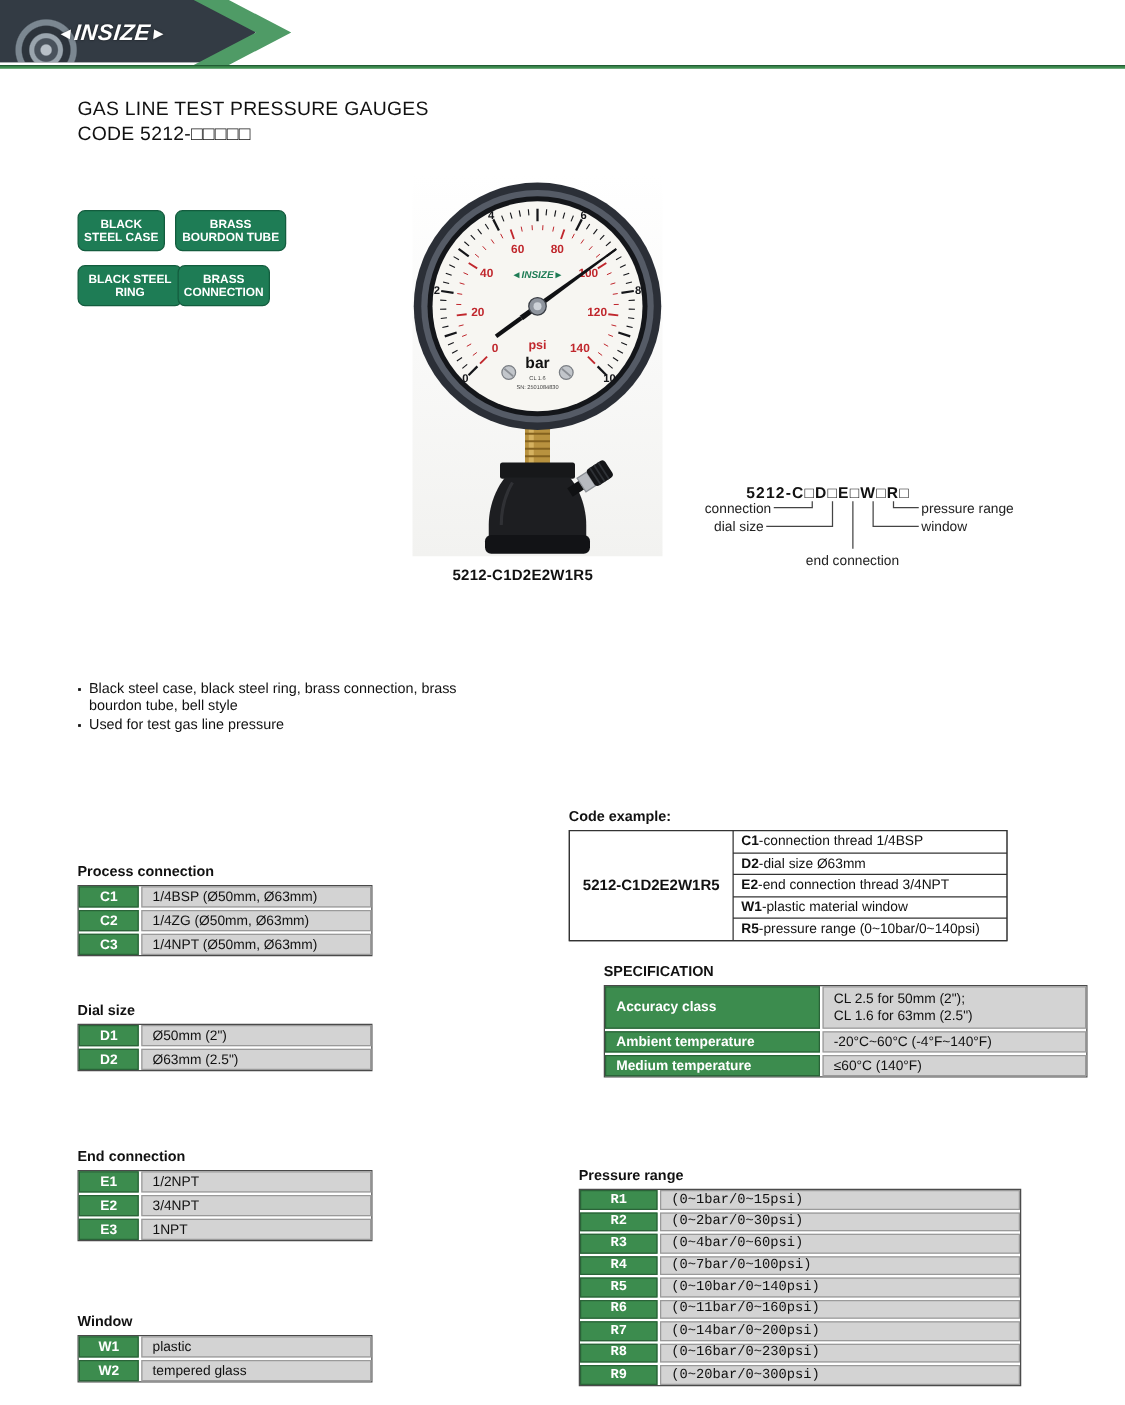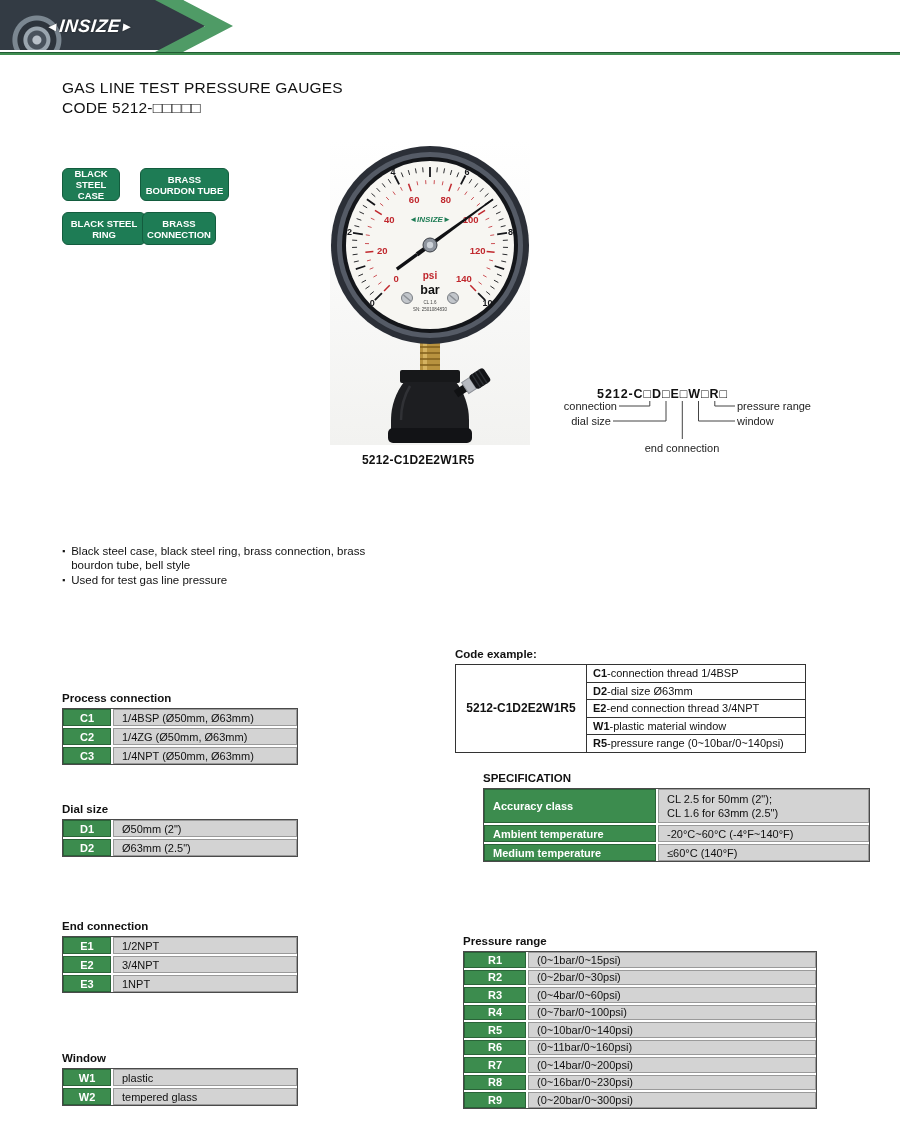--- a/index.html
+++ b/index.html
@@ -33,21 +33,21 @@
   .header-line { position:absolute; left:0; top:52px; width:900px; height:3px; background:var(--accent-line); border-top:1px solid #215c33; }
   
   .title { position:absolute; left:62px; top:78px; font-size:15.5px; font-weight:normal; line-height:20px; letter-spacing:.2px; }
   
   .badge {
     position:absolute; background:var(--badge-green); color:#fff; border-radius:6px;
     font-size:9.5px; font-weight:bold; line-height:11px; text-align:center;
     display:flex; flex-direction:column; justify-content:center; padding:2px 4px;
     border:1px solid #135c3e;
   }
-  .badge1 { left:62px; top:168px; width:58px; height:33px;text-align:center; }
+  .badge1 { left:62px; top:168px; width:70px; height:33px;text-align:center; }
   .badge2 { left:140px; top:168px; width:89px; height:33px; }
   .badge3 { left:62px; top:212px; width:84px; height:33px; }
   .badge4 { left:142px; top:212px; width:74px; height:33px; }
   
   .product-photo { position:absolute; left:330px; top:140px; width:200px; height:305px; background:linear-gradient(180deg,#ffffff,#f2f2f0); }
   .product-caption { position:absolute; left:362px; top:453px; font-size:12px; font-weight:bold; letter-spacing:.2px; }
   .bar-num { font:bold 9px "Liberation Sans",sans-serif; fill:#15161a; }
   .psi-num { font:bold 9.5px "Liberation Sans",sans-serif; fill:var(--psi-red); }
   .gauge-brand { font:bold italic 8px "Liberation Sans",sans-serif; fill:var(--badge-green); }
   .gauge-psi { font:bold 10px "Liberation Sans",sans-serif; fill:var(--psi-red); }
@@ -72,21 +72,21 @@
   .kv-table .value-cell {
     background:var(--cell-gray); color:#111; font-size:11px;
     display:flex; align-items:center; padding-left:8px; border:1px solid #9a9a9a;
   }
   .sec-process { position:absolute; left:62px; top:692px; width:236px; }
   .sec-dial    { position:absolute; left:62px; top:803px; width:236px; }
   .sec-end     { position:absolute; left:62px; top:920px; width:236px; }
   .sec-window  { position:absolute; left:62px; top:1052px; width:236px; }
   .cols-left { grid-template-columns:48px 1fr; grid-auto-rows:17px; }
   .sec-pressure { position:absolute; left:463px; top:935px; width:354px; }
-  .cols-pressure { grid-template-columns:62px 1fr; grid-auto-rows:15.5px; }
+  .cols-pressure { grid-template-columns:62px 1fr; grid-auto-rows:15.5px;font-family:Liberation Mono, monospace; }
   
   .sec-code-example { position:absolute; left:455px; top:648px; width:351px; }
   .ce-table { display:grid; grid-template-columns:130px 1fr; background:#333; gap:1px; border:1.5px solid #333; }
   .ce-left { grid-row:1 / span 5; background:#fff; display:flex; align-items:center; justify-content:center; font-size:12px; font-weight:bold; }
   .ce-row { background:#fff; height:16.5px; display:flex; align-items:center; padding-left:6px; font-size:11px; }
   .ce-row b { margin-right:0; }
   
   .sec-spec { position:absolute; left:463px; top:772px; width:407px;padding-left:20px; }
   .spec-table { display:grid; grid-template-columns:172px 1fr; gap:2px; background:#fff; border:1.5px solid #4a4a4a; }
   .spec-label {

